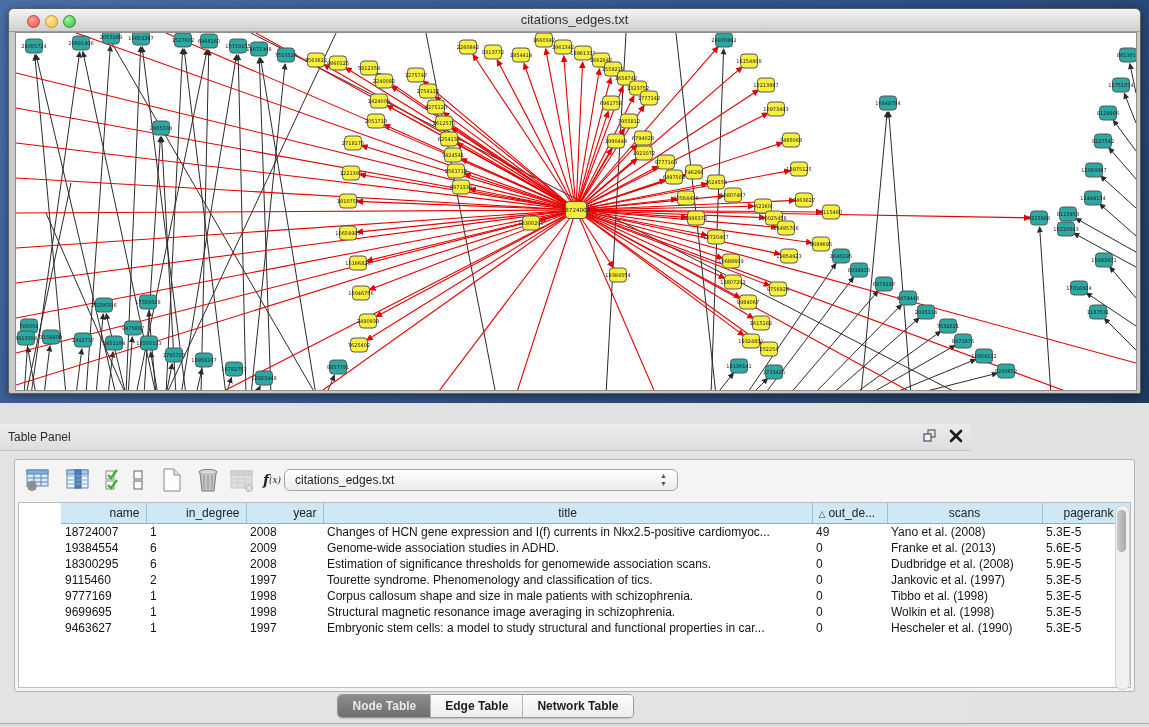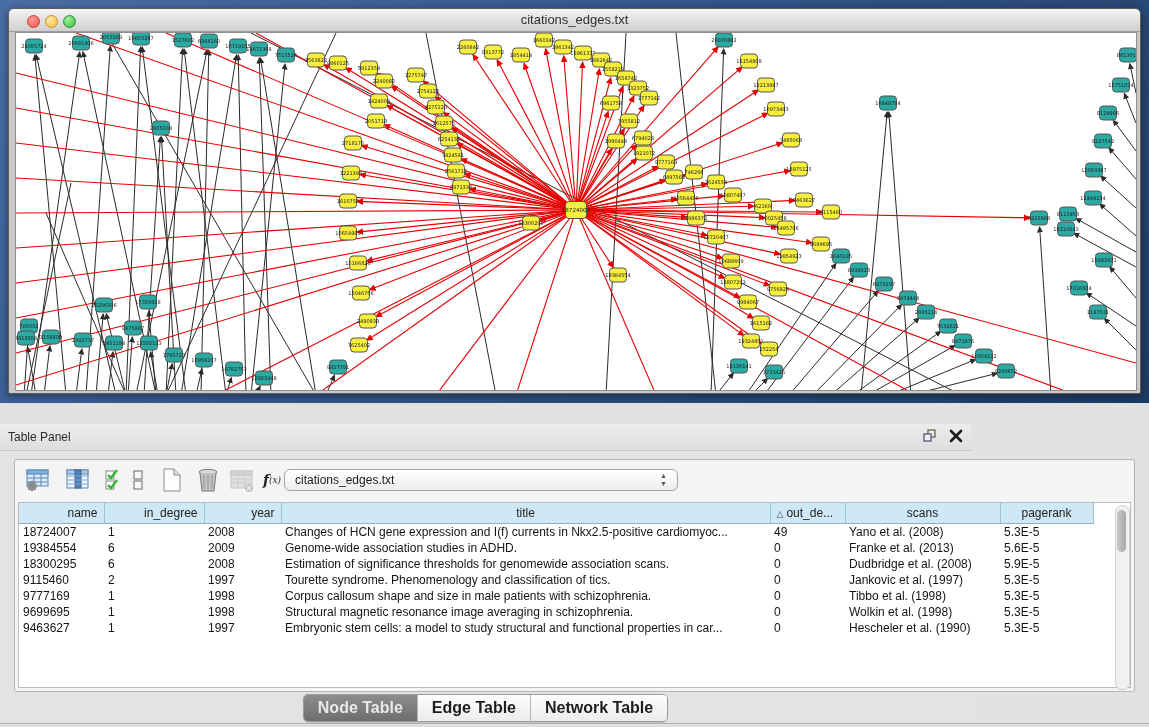--- a/index.html
+++ b/index.html
@@ -31,36 +31,36 @@
     background:#f4f4f4;border:1px solid #b4b4b4;border-radius:3px;}
   .toolbar{position:absolute;left:0;top:0;height:40px;width:100%;}
   .tb-icon{position:absolute;top:6px;width:30px;height:28px;display:flex;
     align-items:center;justify-content:center;}
   .combo{position:absolute;left:269px;top:9px;width:394px;height:22px;background:linear-gradient(#ffffff,#ececec);
     border:1px solid #a6a6a6;border-radius:6px;font-size:12px;color:#1c1c1c;
     display:flex;align-items:center;padding-left:10px;box-sizing:border-box;}
   .combo-arrows{position:absolute;right:10px;top:2px;font-size:7px;line-height:8px;color:#555;text-align:center;}
   .table-wrap{position:absolute;left:3px;right:3px;top:42px;bottom:3px;background:#fff;
     border:1px solid #bcbcbc;overflow:hidden;}
-  table.datatable{border-collapse:collapse;table-layout:fixed;width:1074px;font-size:12px;}
+  table.datatable{border-collapse:collapse;table-layout:fixed;width:1074px;font-size:12px;margin-left:42px;}
   table.datatable th{height:20px;background:#cfe8f5;border-right:1px solid #9fc2d2;
     border-bottom:1px solid #8fb2c2;font-weight:normal;color:#222;padding:0 6px;
     overflow:hidden;white-space:nowrap;}
   table.datatable td{height:16px;padding:0 0 0 4px;color:#141414;overflow:hidden;
     white-space:nowrap;text-overflow:ellipsis;line-height:16px;}
   th.al-r{text-align:right;} th.al-c{} th.al-l{text-align:left;}
   .sort-tri{font-size:9px;color:#3c4e5a;margin-right:3px;}
   .vscroll{position:absolute;right:4px;top:45px;width:13px;height:183px;
     background:#f1f1f1;border:1px solid #d0d0d0;border-radius:7px;}
   .vthumb{position:absolute;left:1px;top:4px;width:9px;height:42px;border-radius:5px;
     background:linear-gradient(90deg,#c9c9c9,#a8a8a8);}
   .tabs{position:absolute;left:0;right:0;top:270px;display:flex;justify-content:center;}
   .seg{display:inline-flex;border:1px solid #9a9a9a;border-radius:5px;overflow:hidden;
     box-shadow:0 1px 1px rgba(0,0,0,.15);}
-  .seg button{font-family:inherit;font-size:16px;font-weight:600;border:none;outline:none;
+  .seg button{font-family:inherit;font-size:12px;font-weight:600;border:none;outline:none;
     padding:4px 14px;background:linear-gradient(#fdfdfd,#ececec);color:#1d1d1d;
     border-right:1px solid #b5b5b5;cursor:default;}
   .seg button:last-child{border-right:none;}
   .seg button.sel{background:linear-gradient(#8d8d8d,#6e6e6e);color:#e9e9e9;}
   .statusbar{position:absolute;left:0;bottom:0;width:1149px;height:24px;
     background:linear-gradient(#e0e0e0,#c9c9c9);border-top:1px solid #aeaeae;}
   .mem{position:absolute;right:34px;top:5px;font-size:16px;color:#2e2e2e;}
   .memdot{position:absolute;right:12px;top:4px;width:14px;height:14px;border-radius:50%;
     background:radial-gradient(circle at 35% 30%,#8ae98a,#2fae38);border:1px solid #4a8f4a;}
 </style>

